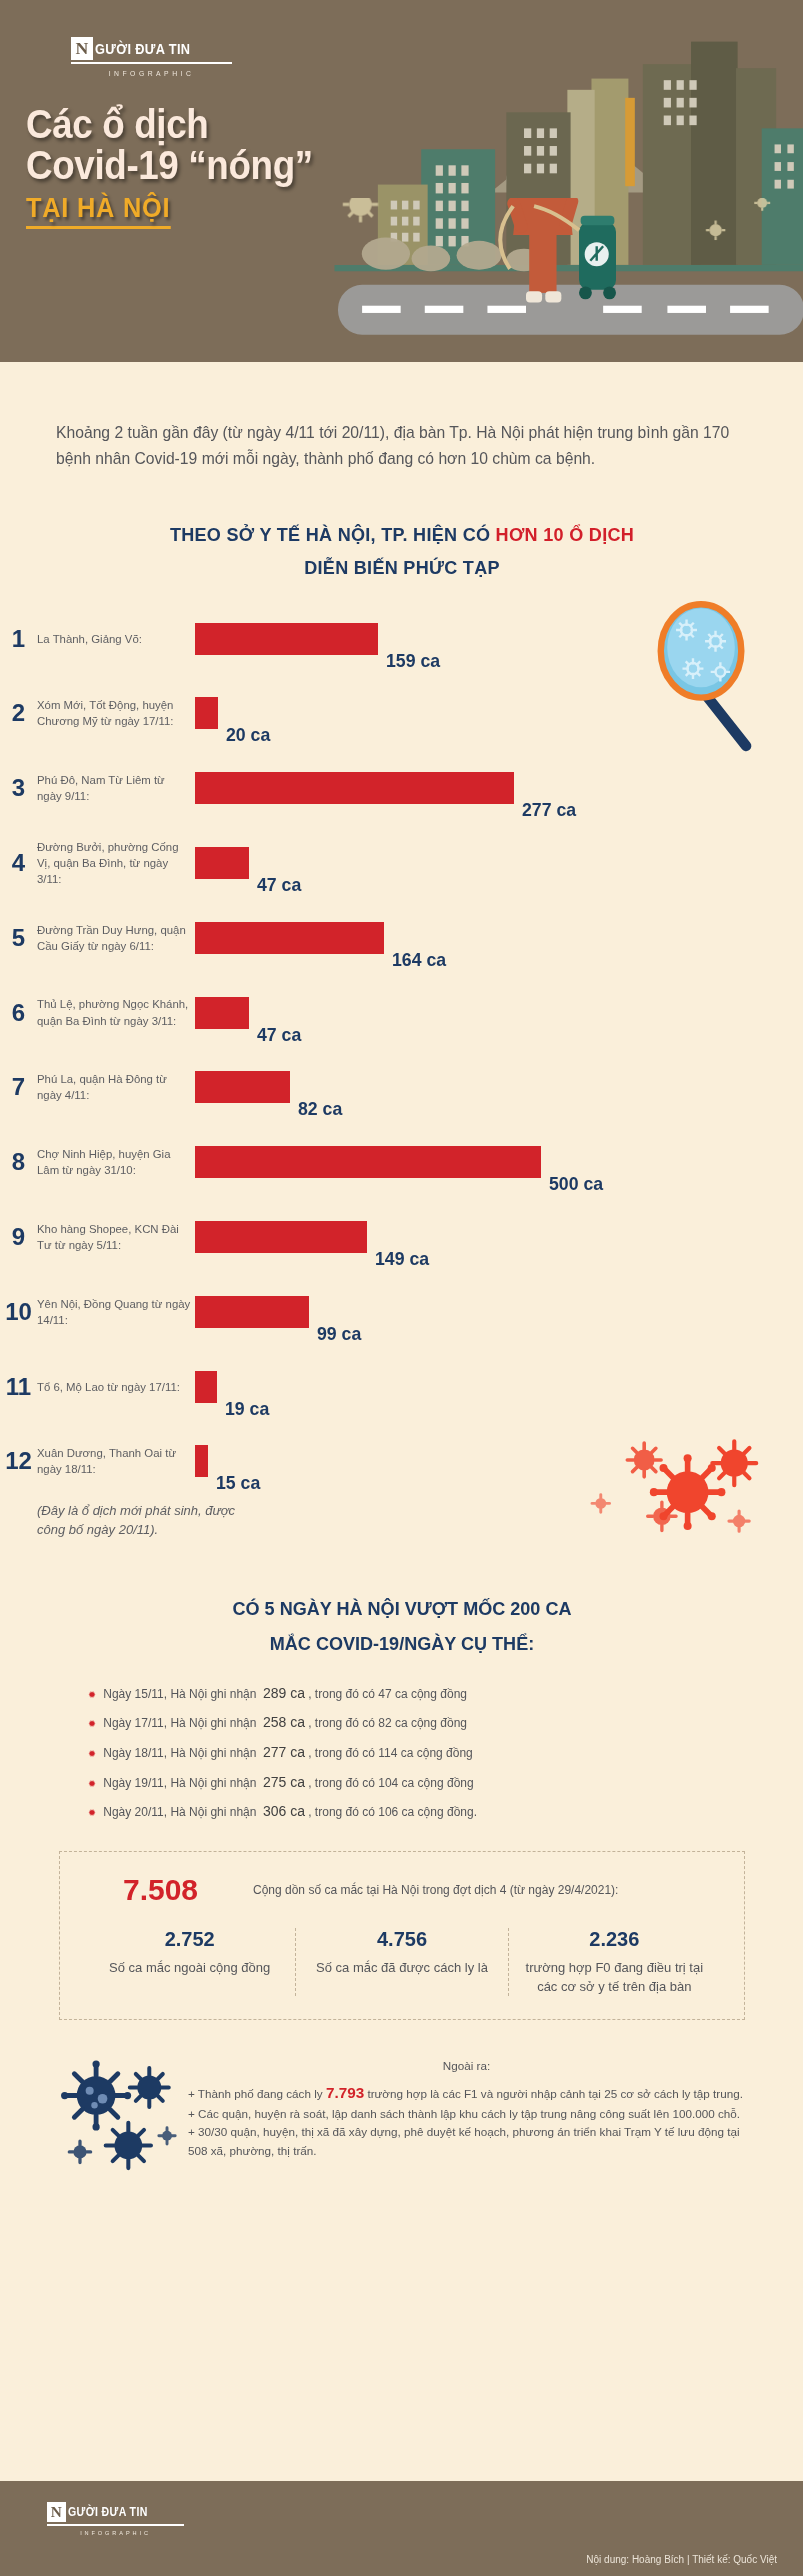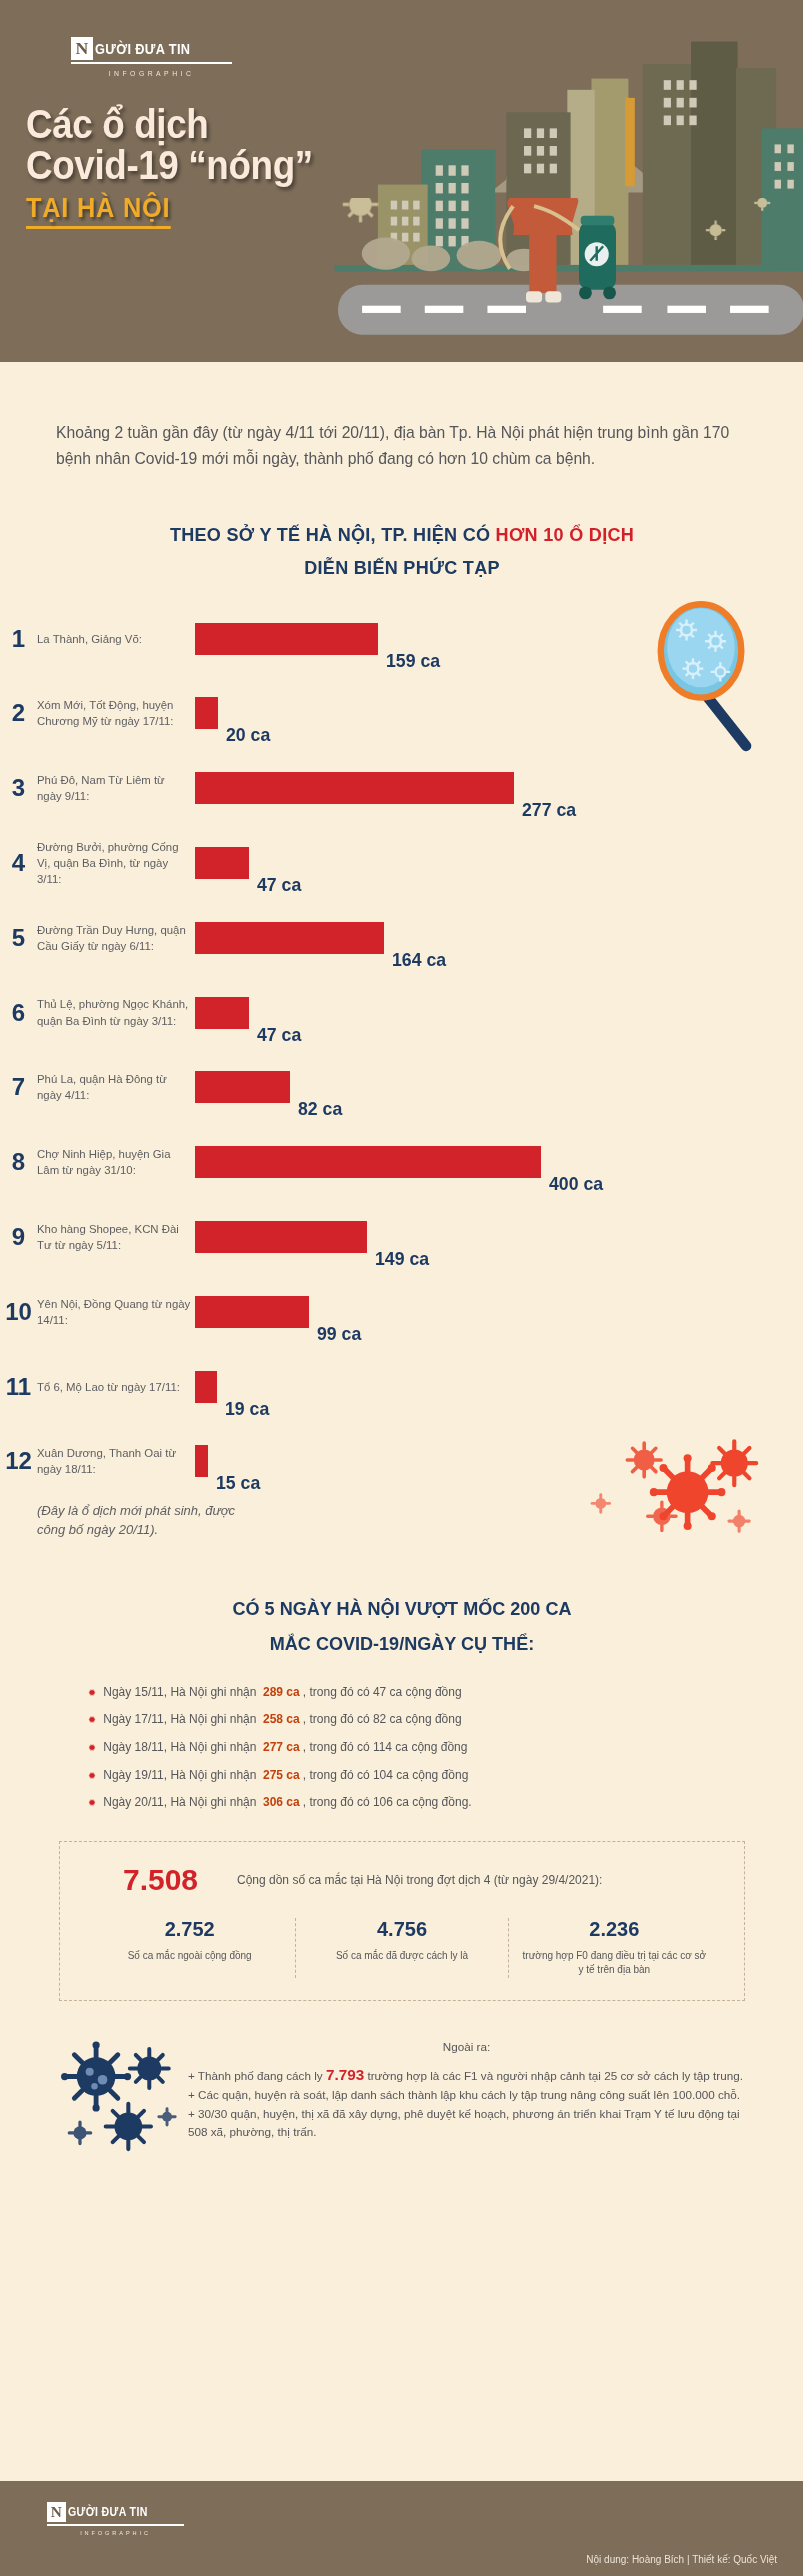--- a/index.html
+++ b/index.html
@@ -100,42 +100,42 @@
     margin-top:53px; text-align:center;
     font-family:"Liberation Sans Narrow","Liberation Sans",sans-serif;
     font-weight:bold; font-size:19px; color:#1d3a63; line-height:1.8;
     transform:scaleX(.95);
   }
   .daylist { margin:24px 0 0 88px; }
   .dayrow { display:flex; align-items:baseline; margin-bottom:13.7px; font-size:12px; color:#55565a; }
   .dot { color:#d2232a; font-size:9.6px; margin-right:7.2px; line-height:1; }
   .day-big {
     font-family:"Liberation Sans Narrow","Liberation Sans",sans-serif;
-    font-weight:bold; font-size:12px; color:#c2410c; margin:0 3.2px;
+    font-weight:normal; font-size:14px; color:#404040; margin:0 3.2px;
   }
 
   
   .sumbox {
     margin:32px 59px 0 59px; border:1.6px dashed #c3b39a;
     padding:21px 24px 22.5px 24px;
   }
-  .sum-top { display:flex; align-items:center; }
+  .sum-top { display:flex; align-items:center; gap:16px; }
   .sum-big {
     font-family:"Liberation Sans Narrow","Liberation Sans",sans-serif;
     font-weight:bold; font-size:30px; color:#d2232a; flex:0 0 153px; text-align:center;
   }
   .sum-desc { font-size:12px; color:#55565a; line-height:1.5; }
   .sum-cols { display:flex; margin-top:21px; }
   .sum-col { flex:1; text-align:center; padding:0 11.3px; }
   .sum-col + .sum-col { border-left:1.6px dashed #c3b39a; }
   .sum-num {
     font-family:"Liberation Sans Narrow","Liberation Sans",sans-serif;
     font-weight:bold; font-size:20px; color:#1d3a63; margin-bottom:7.2px;
   }
-  .sum-lbl { font-size:10px; color:#55565a; line-height:1.45; }
+  .sum-lbl { font-size:13px; color:#55565a; line-height:1.45; }
 
   
   .notes { display:flex; margin:32px 59px 0 59px; align-items:flex-start; }
   .notes-virus { flex:0 0 129px; position:relative; height:137px; }
   .notes-body { flex:1; font-size:11.7px; color:#55565a; line-height:1.56; padding-top:4.8px; }
   .notes-body .hdr { margin-bottom:6.4px;text-align:center; }
   .notes-body .big {
     font-family:"Liberation Sans Narrow","Liberation Sans",sans-serif;
     font-weight:bold; font-size:15.3px; color:#d2232a;
   }
@@ -456,21 +456,21 @@
         <div class="bar-track">
           <div class="bar-fill" style="width: 95px; background: rgb(210, 35, 42);"></div>
           <div class="bar-val">82 ca</div>
         </div>
       </div>
       <div class="bar-row">
         <div class="bar-idx">8</div>
         <div class="bar-label">Chợ Ninh Hiệp, huyện Gia Lâm từ ngày 31/10:</div>
         <div class="bar-track">
           <div class="bar-fill" style="width: 346px; background: rgb(210, 35, 42);"></div>
-          <div class="bar-val">400 ca</div>
+          <div class="bar-val">500 ca</div>
         </div>
       </div>
       <div class="bar-row">
         <div class="bar-idx">9</div>
         <div class="bar-label">Kho hàng Shopee, KCN Đài Tư từ ngày 5/11:</div>
         <div class="bar-track">
           <div class="bar-fill" style="width: 172px; background: rgb(210, 35, 42);"></div>
           <div class="bar-val">149 ca</div>
         </div>
       </div>

